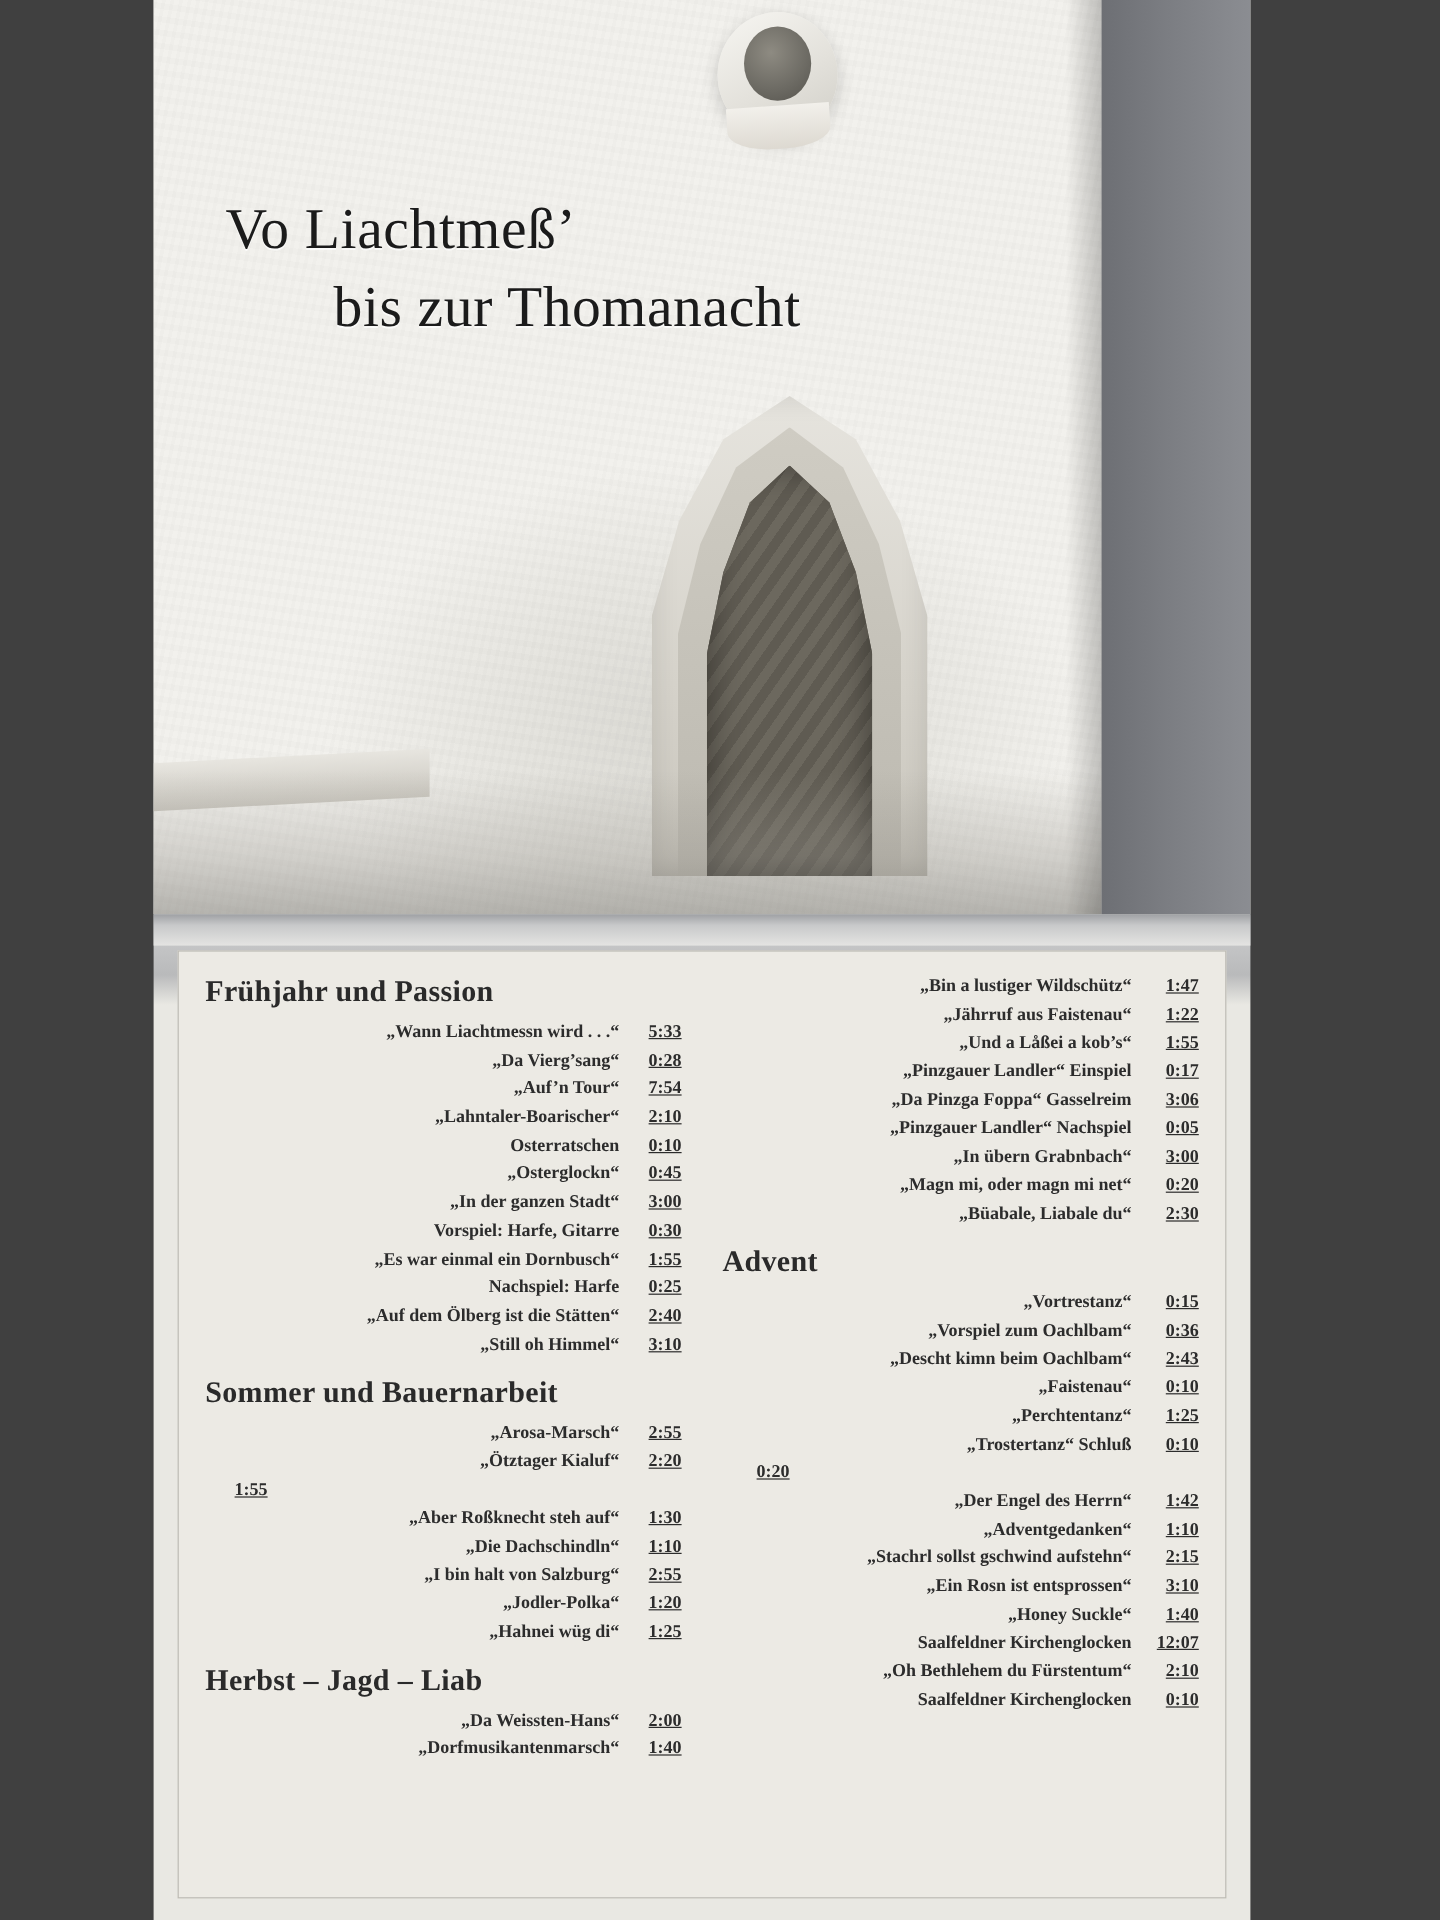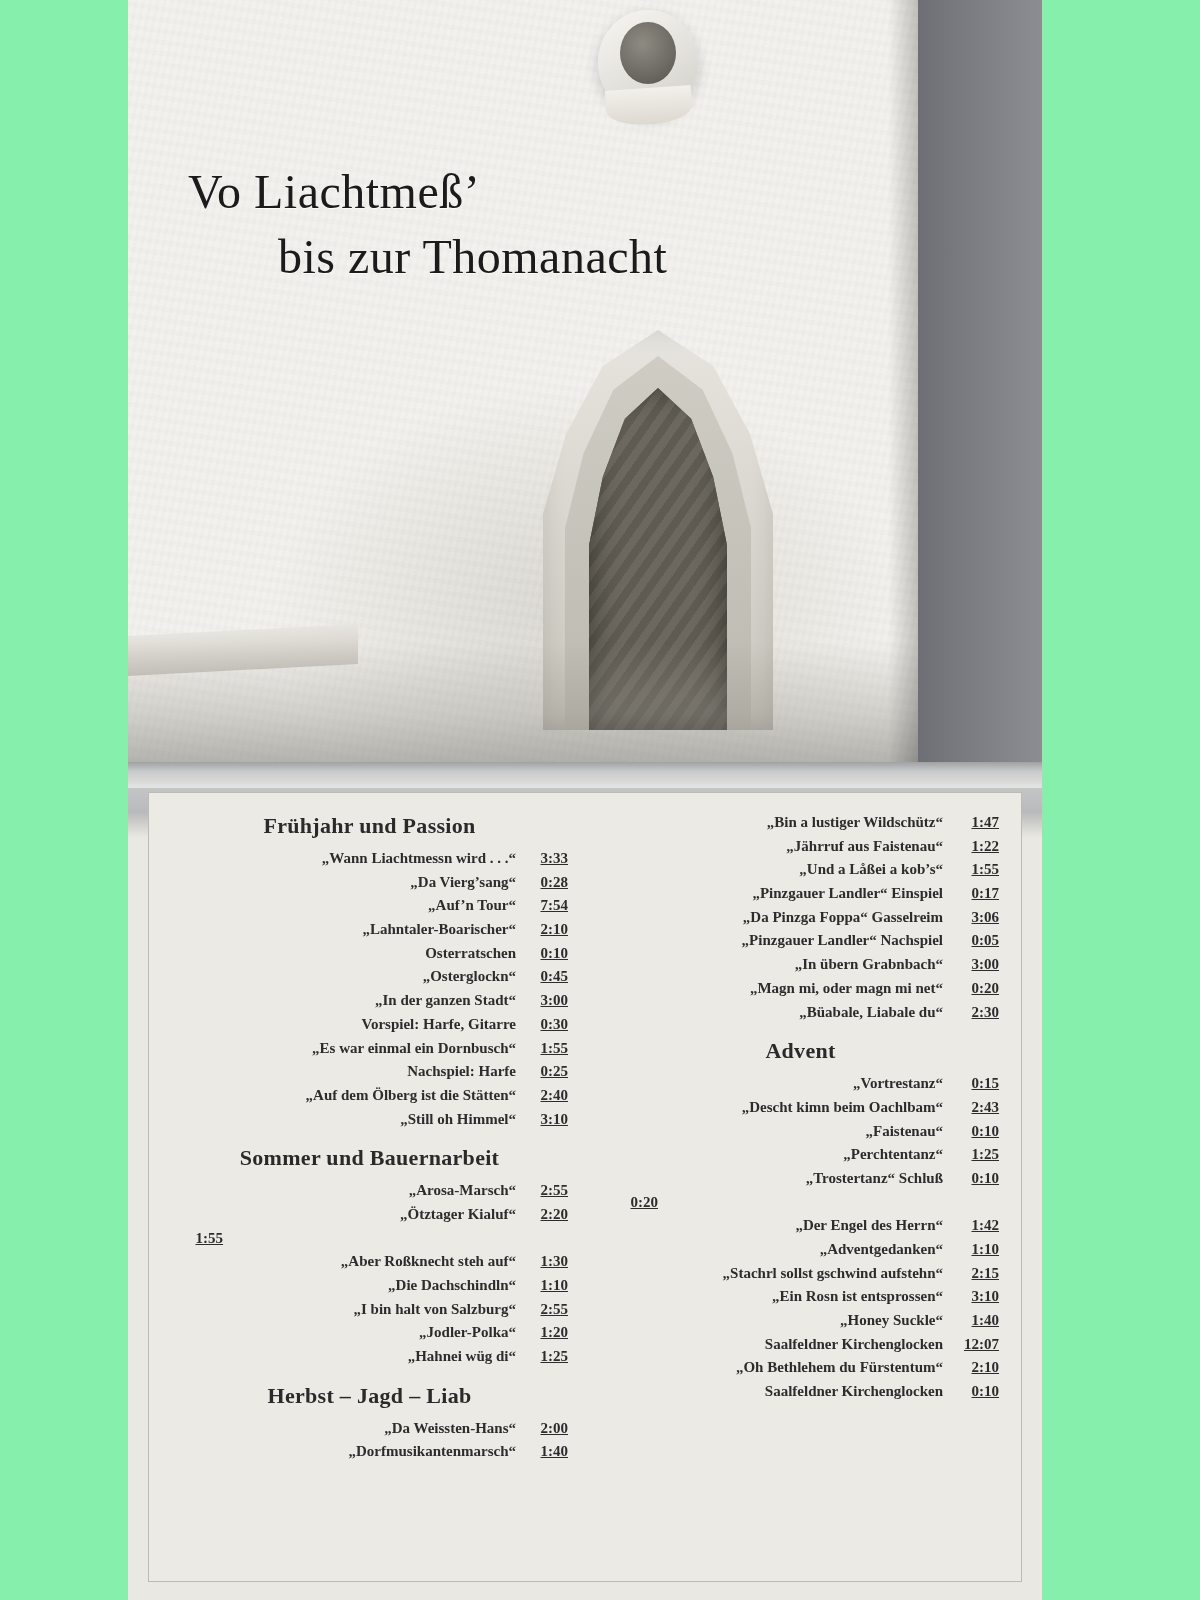--- a/index.html
+++ b/index.html
@@ -11,21 +11,21 @@
     width: 1200px;
     height: 1600px;
     font-family: "Liberation Serif", serif;
     overflow: hidden;
   }
 
   .page {
     position: relative;
     width: 1200px;
     height: 1600px;
-    background: #86efac;
+    background: #404040;
   }
 
   
   .cover {
     position: absolute;
     left: 128px;
     top: 0;
     width: 914px;
     height: 762px;
     background: #efefec;
@@ -198,23 +198,22 @@
     display: flex;
     padding: 18px 22px 10px 22px;
     gap: 34px;
   }
   .col {
     flex: 1 1 0;
     min-width: 0;
   }
 
   .section-title {
-    text-align: center;
     font-weight: bold;
-    font-size: 22px;
+    font-size: 25px;
     color: #2a2a2a;
     margin: 14px 0 8px 0;
     letter-spacing: 0.3px;
     filter: blur(0.25px);
   }
   .section-title.first { margin-top: 2px; }
 
   .track {
     display: flex;
     align-items: baseline;
@@ -276,21 +275,21 @@
     <div class="cover-right-strip"></div>
   </div>
 
   <div class="booklet">
     <div class="booklet-top-edge"></div>
     <div class="tracklist">
       <div class="col left">
           <div class="section-title first">Frühjahr und Passion</div>
           <div class="track">
             <span class="t-title">„Wann Liachtmessn wird . . .“</span>
-            <span class="t-time">3:33</span>
+            <span class="t-time">5:33</span>
           </div>
           <div class="track">
             <span class="t-title">„Da Vierg’sang“</span>
             <span class="t-time">0:28</span>
           </div>
           <div class="track">
             <span class="t-title">„Auf’n Tour“</span>
             <span class="t-time">7:54</span>
           </div>
           <div class="track">
@@ -405,20 +404,24 @@
             <span class="t-time">0:20</span>
           </div>
           <div class="track">
             <span class="t-title">„Büabale, Liabale du“</span>
             <span class="t-time">2:30</span>
           </div>
           <div class="section-title">Advent</div>
           <div class="track">
             <span class="t-title">„Vortrestanz“</span>
             <span class="t-time">0:15</span>
+          </div>
+          <div class="track">
+            <span class="t-title">„Vorspiel zum Oachlbam“</span>
+            <span class="t-time">0:36</span>
           </div>
           <div class="track">
             <span class="t-title">„Descht kimn beim Oachlbam“</span>
             <span class="t-time">2:43</span>
           </div>
           <div class="track">
             <span class="t-title">„Faistenau“</span>
             <span class="t-time">0:10</span>
           </div>
           <div class="track">

